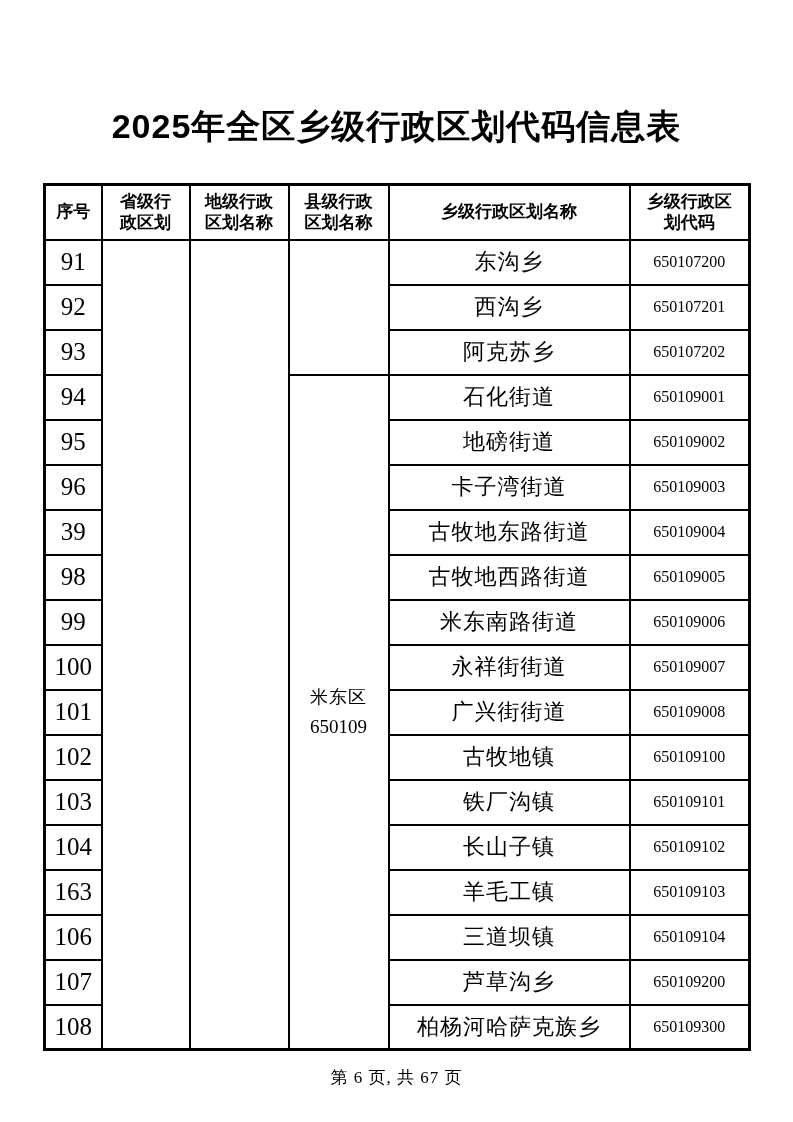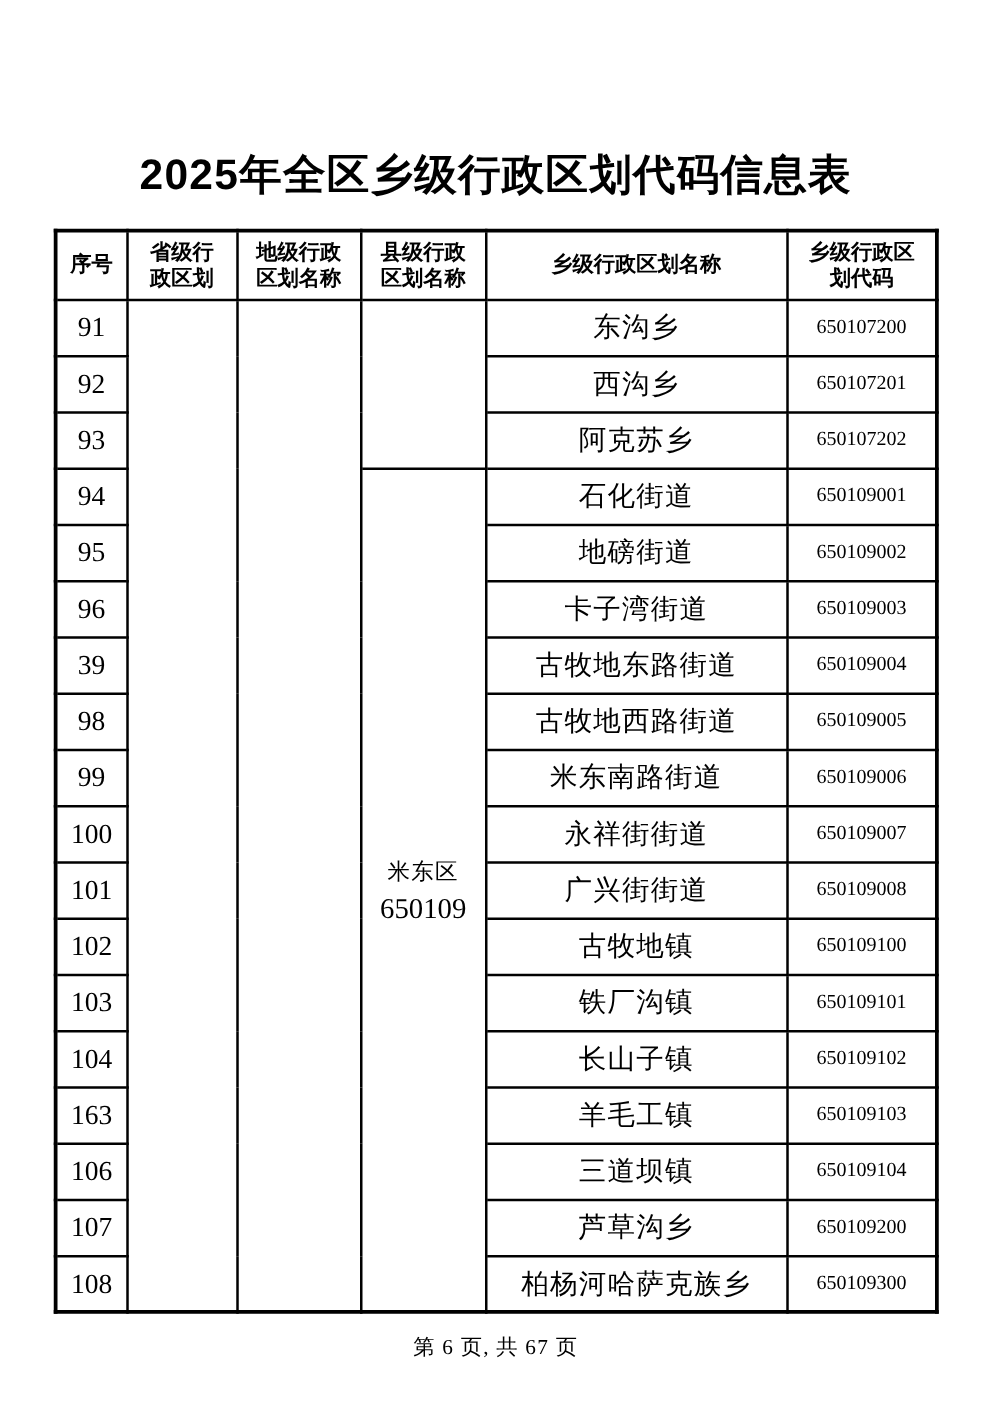--- a/index.html
+++ b/index.html
@@ -16,21 +16,20 @@
   .doc-title {
     position: absolute;
     top: 103px; left: 0;
     width: 100%;
     text-align: center;
     font-family: "Liberation Sans", "DejaVu Sans", sans-serif;
     font-weight: 900;
     font-size: 34px;
     line-height: 46px;
     letter-spacing: 1px;
-    margin-top: 14px;
   }
   table.code-table {
     position: absolute;
     left: 43px; top: 183px;
     border-collapse: collapse;
     table-layout: fixed;
     border: 3px solid #000;
   }
   .code-table td, .code-table th {
     border: 2px solid #000;
@@ -45,31 +44,31 @@
     font-weight: 700;
     font-size: 17px;
     line-height: 1.28;
     word-break: break-all;
   }
   .code-table th.hdr-province   { padding: 0 12px; }
   .code-table th.hdr-prefecture { padding: 0 11px; }
   .code-table th.hdr-county     { padding: 0 11px; }
   .code-table th.hdr-code       { padding: 0 10px; }
   .code-table tr.data-row { height: 45px; }
-  .serial-cell   { font-size: 22px; }
+  .serial-cell   { font-size: 25px; }
   .name-cell     { font-size: 22px; letter-spacing: 1px; }
   .code-cell     { font-size: 16px; }
   .county-cell {
     vertical-align: top;
     padding-top: 7px;
     font-size: 18px;
     line-height: 29px;
     letter-spacing: 1px;
   }
-  .county-cell .county-code { letter-spacing: 0; font-size: 23px; }
+  .county-cell .county-code { letter-spacing: 0; font-size: 19px; }
   .page-footer {
     position: absolute;
     top: 1066px; left: 0;
     width: 100%;
     text-align: center;
     font-size: 17px;
     letter-spacing: 1px;
   }
 </style>
 </head>

